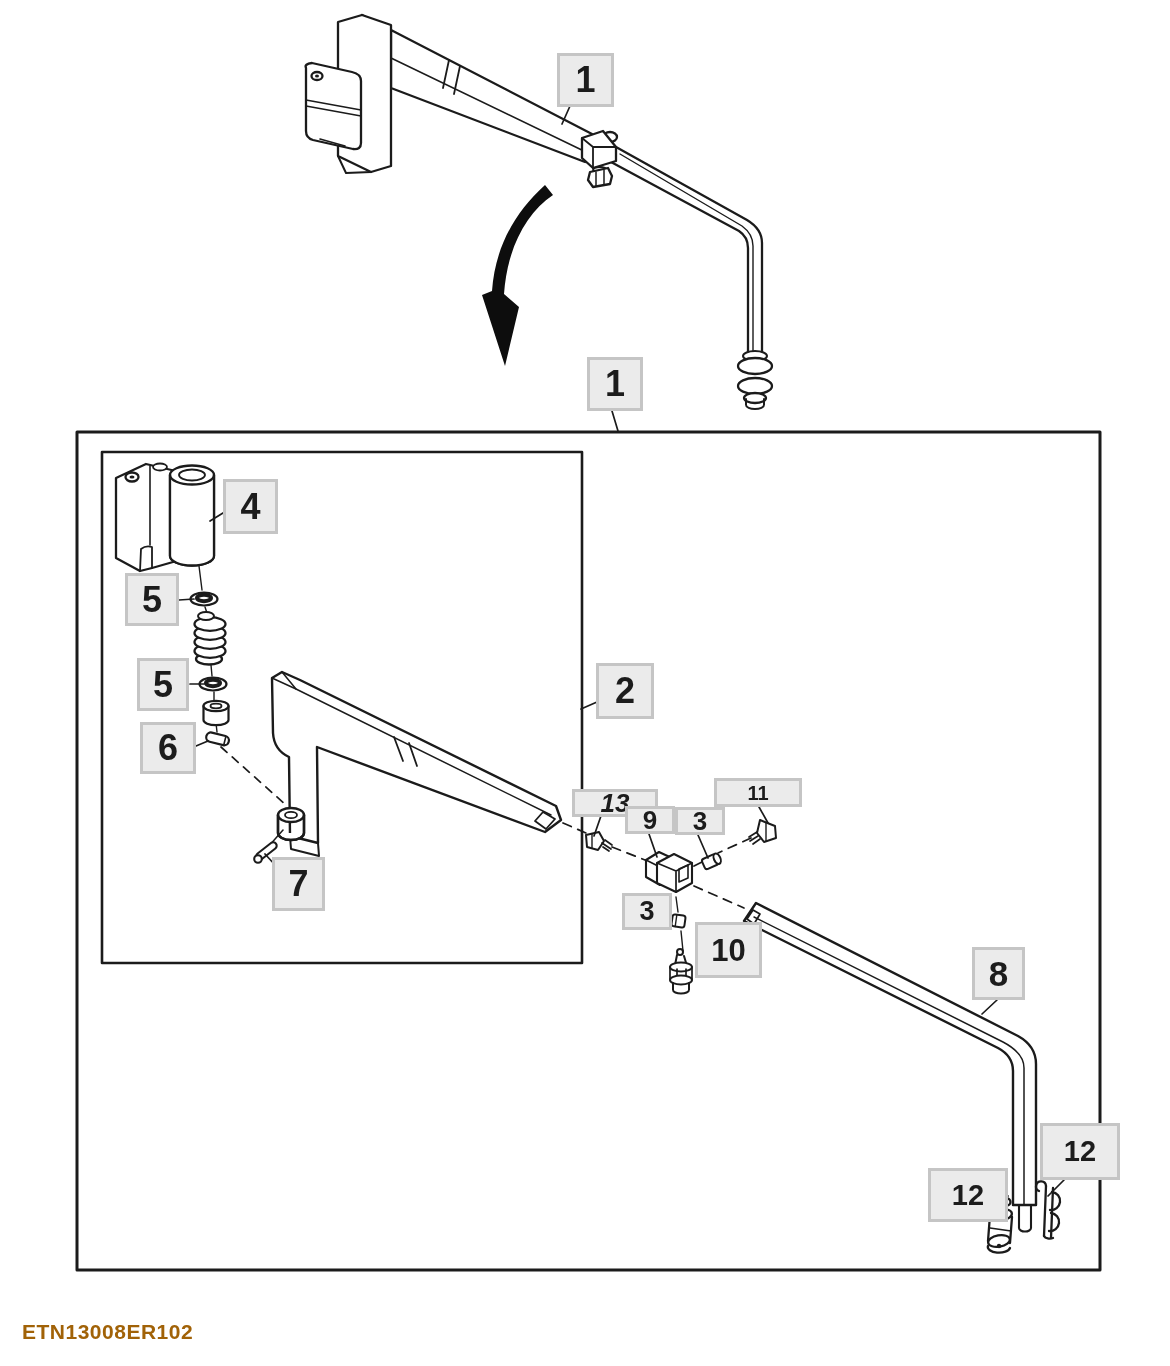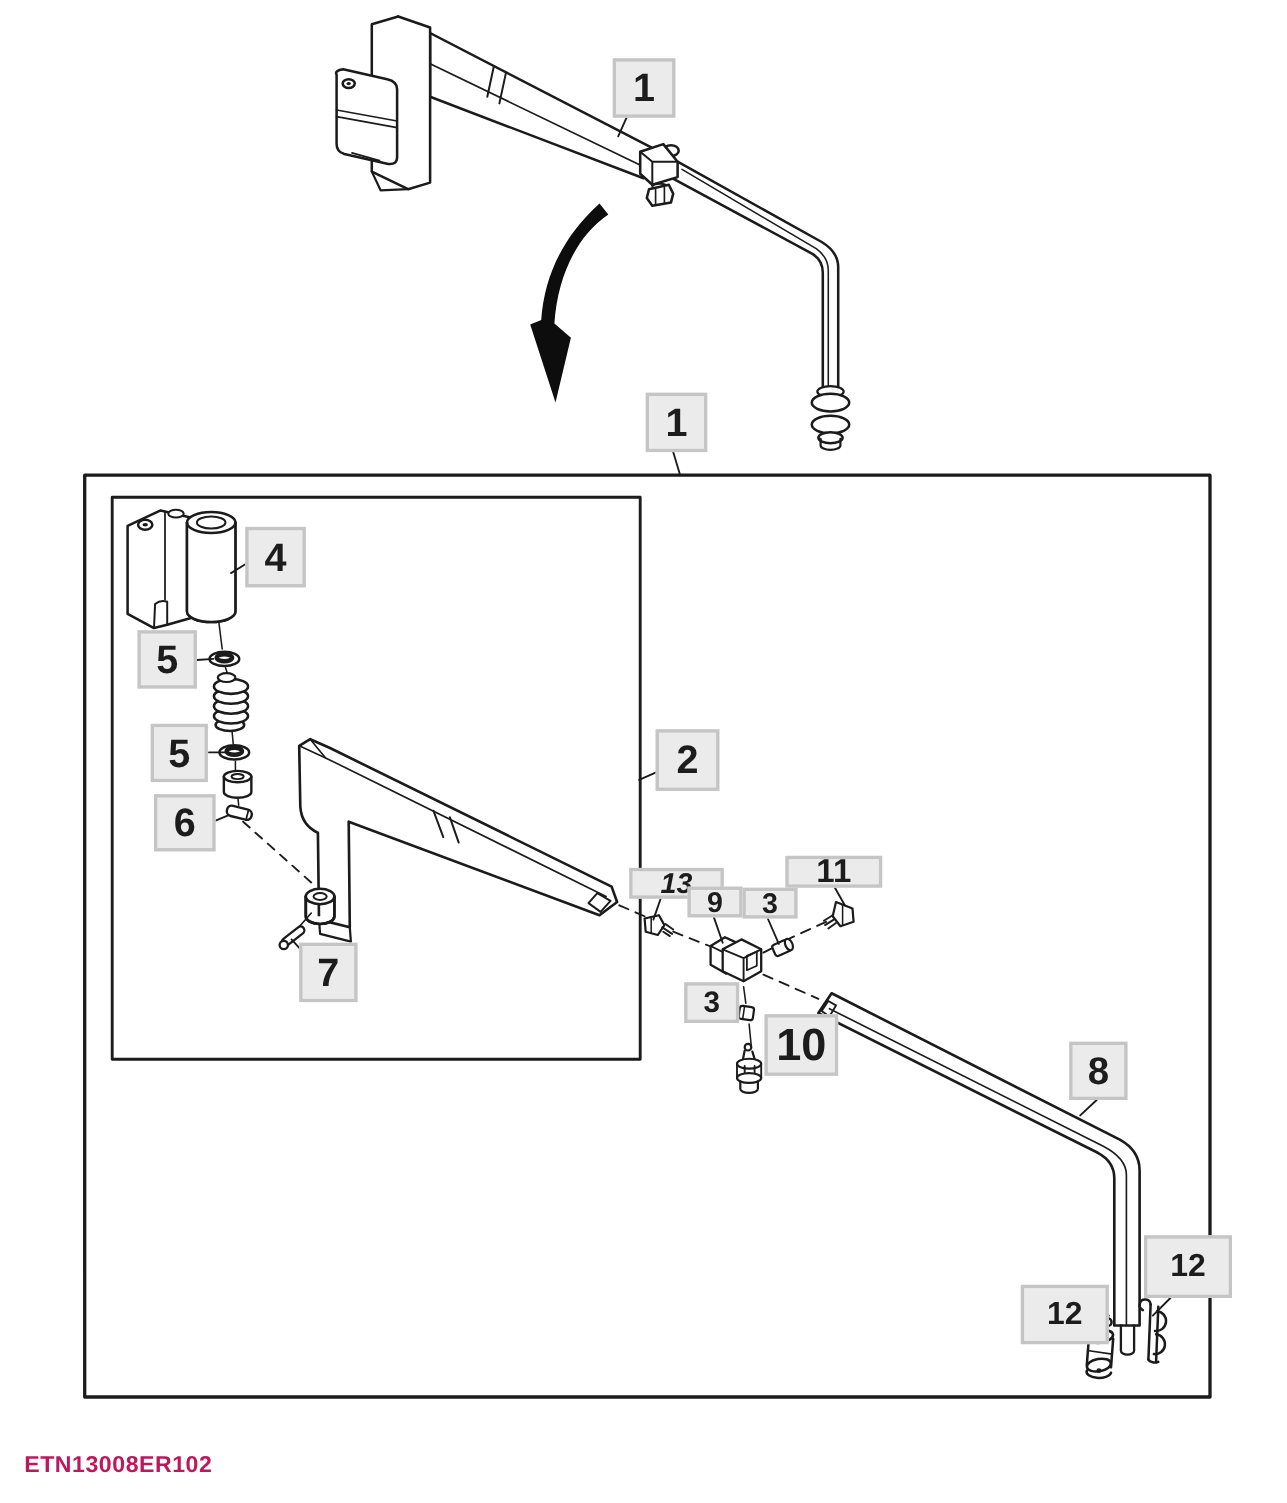--- a/index.html
+++ b/index.html
@@ -10,21 +10,21 @@
   #art{position:absolute;left:0;top:0;}
   .callout{
     position:absolute;box-sizing:border-box;
     background:#ebebeb;border:3px solid #c5c5c5;
     display:flex;align-items:center;justify-content:center;
     font-weight:bold;color:#1c1c1c;line-height:1;
     font-family:"Liberation Sans",sans-serif;
   }
   .figure-code{
     position:absolute;left:22px;top:1320px;
-    font-size:21px;font-weight:bold;color:#be185d;letter-spacing:.5px;
+    font-size:21px;font-weight:bold;color:#a16207;letter-spacing:.5px;
     font-family:"Liberation Sans",sans-serif;
   }
 </style>
 </head>
 <body>
 
 <div id="page">
 
   <svg id="art" width="1170" height="1366" viewBox="0 0 1170 1366" fill="none" stroke="#1b1b1b" stroke-linecap="round" stroke-linejoin="round">
 
@@ -237,22 +237,22 @@
   <div class="callout" style="left:587px;top:357px;width:56px;height:54px;font-size:36px;">1</div>
   <div class="callout" style="left:223px;top:479px;width:55px;height:55px;font-size:36px;">4</div>
   <div class="callout" style="left:125px;top:573px;width:54px;height:53px;font-size:36px;">5</div>
   <div class="callout" style="left:137px;top:658px;width:52px;height:53px;font-size:36px;">5</div>
   <div class="callout" style="left:140px;top:722px;width:56px;height:52px;font-size:36px;">6</div>
   <div class="callout" style="left:272px;top:857px;width:53px;height:54px;font-size:36px;">7</div>
   <div class="callout" style="left:596px;top:663px;width:58px;height:56px;font-size:36px;">2</div>
   <div class="callout" style="left:572px;top:789px;width:86px;height:28px;font-size:26px;font-style:italic;">13</div>
   <div class="callout" style="left:625px;top:806px;width:50px;height:28px;font-size:26px;">9</div>
   <div class="callout" style="left:675px;top:807px;width:50px;height:28px;font-size:26px;">3</div>
-  <div class="callout" style="left:714px;top:778px;width:88px;height:29px;font-size:30px;">11</div>
+  <div class="callout" style="left:714px;top:778px;width:88px;height:29px;font-size:20px;">11</div>
   <div class="callout" style="left:622px;top:893px;width:50px;height:37px;font-size:27px;">3</div>
-  <div class="callout" style="left:695px;top:922px;width:67px;height:56px;font-size:41px;">10</div>
+  <div class="callout" style="left:695px;top:922px;width:67px;height:56px;font-size:31px;">10</div>
   <div class="callout" style="left:972px;top:947px;width:53px;height:53px;font-size:35px;">8</div>
   <div class="callout" style="left:928px;top:1168px;width:80px;height:54px;font-size:29px;">12</div>
   <div class="callout" style="left:1040px;top:1123px;width:80px;height:57px;font-size:29px;">12</div>
 
   <div class="figure-code">ETN13008ER102</div>
 
 </div>
 
 </body></html>

